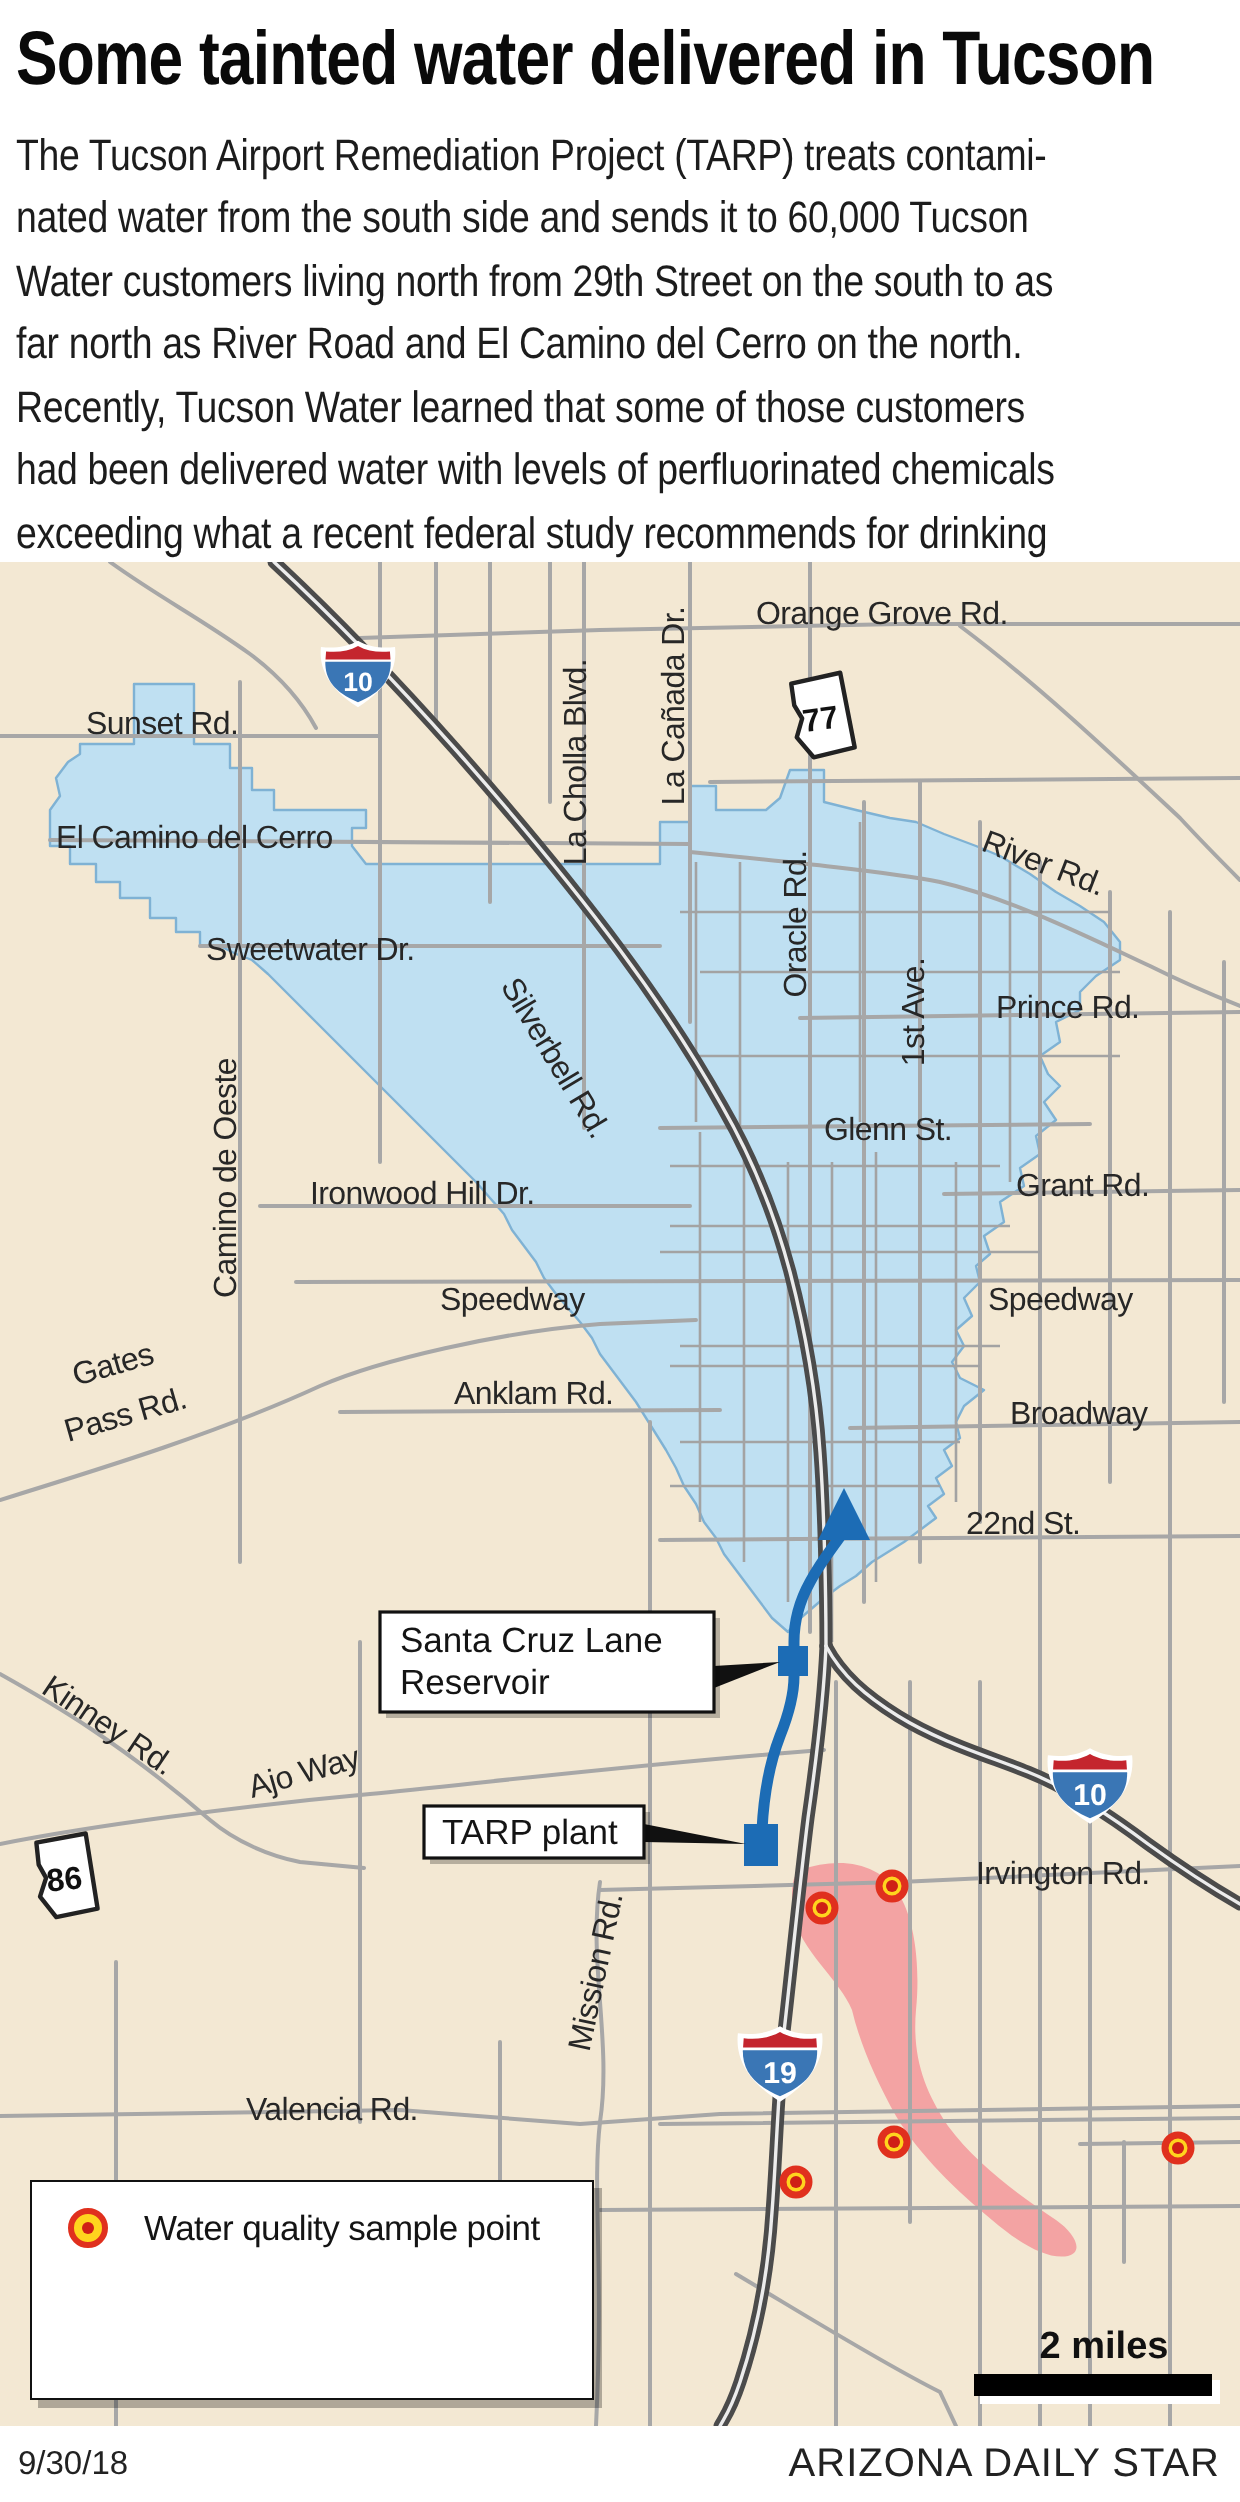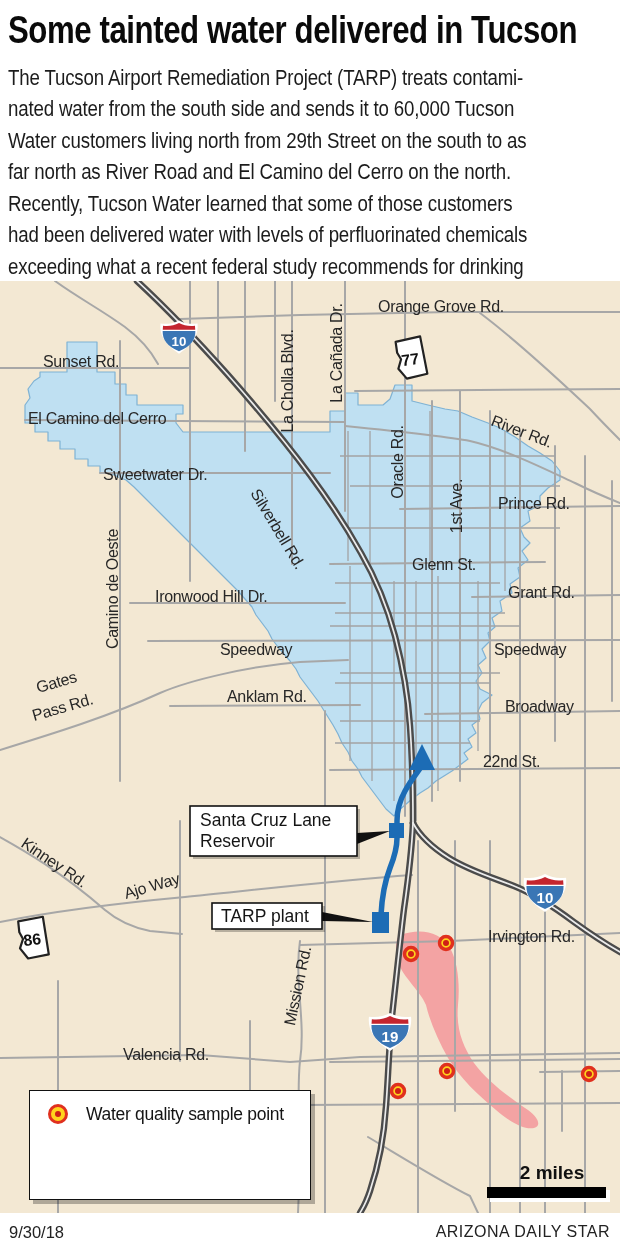--- a/index.html
+++ b/index.html
@@ -4,36 +4,36 @@
 <style>
   html,body{margin:0;padding:0;background:#fff;}
   body{width:620px;height:1251px;position:relative;font-family:"Liberation Sans",sans-serif;overflow:hidden;}
   .header{padding:10px 8px 0 8px;background:#fff;}
   .headline{font-size:38px;font-weight:700;color:#0a0a0a;letter-spacing:-0.5px;white-space:nowrap;
             transform:scaleX(0.82);transform-origin:left top;line-height:1.1;}
   .bodytext{margin-top:10px;transform:scaleX(0.85);transform-origin:left top;}
   .bodytext div{font-size:22px;line-height:31.5px;color:#1c1c1c;white-space:nowrap;letter-spacing:-0.2px;}
   .mapwrap{position:absolute;left:0;top:281px;width:536px;height:932px;}
   .mapwrap svg{position:absolute;left:0;top:0;}
-  .legend{position:absolute;left:29px;top:809px;width:282px;height:110px;background:#fff;
+  .legend{position:absolute;left:15px;top:809px;width:282px;height:110px;background:#fff;
           border:1.6px solid #111;box-sizing:border-box;box-shadow:4px 4px 0 rgba(0,0,0,0.28);
           padding:11px 0 0 13px;}
   .legend-row{display:flex;align-items:center;gap:13px;margin-bottom:7px;height:24px;}
   .legend-icn{width:30px;display:flex;justify-content:center;align-items:center;}
   .bullseye{width:14px;height:14px;border:3.5px solid #e0301e;background:#ffd41e;border-radius:50%;
             display:flex;align-items:center;justify-content:center;}
   .bullseye span{width:6px;height:6px;background:#cf1f16;border-radius:50%;display:block;}
   .swatch{width:27px;height:19px;box-sizing:border-box;}
   .swatch.blue{background:#bfe0f2;border:1px solid #8cc0dd;}
   .swatch.pink{background:#f4a4a4;border:1px solid #e08c8c;}
   .legend-label{font-size:17.5px;color:#141414;letter-spacing:-0.3px;}
   .footer{position:absolute;left:0;top:1213px;width:620px;height:38px;display:flex;
           justify-content:space-between;align-items:center;padding:0 10px 0 9px;box-sizing:border-box;background:#fff;}
   .footer .left{display:flex;gap:12px;font-size:16.5px;color:#222;justify-content:space-between;}
-  .footer .credit{font-size:16px;color:#222;letter-spacing:0.5px;}
+  .footer .credit{font-size:20px;color:#222;letter-spacing:0.5px;}
   text{font-family:"Liberation Sans",sans-serif;}
   .roadlbl{font-size:16px;fill:#272727;letter-spacing:-0.3px;}
   .shieldnum{font-weight:700;fill:#fff;}
   .aznum{font-weight:700;fill:#111;}
 </style>
 </head>
 <body>
 
 <div class="header">
   <div class="headline">Some tainted water delivered in Tucson</div>

